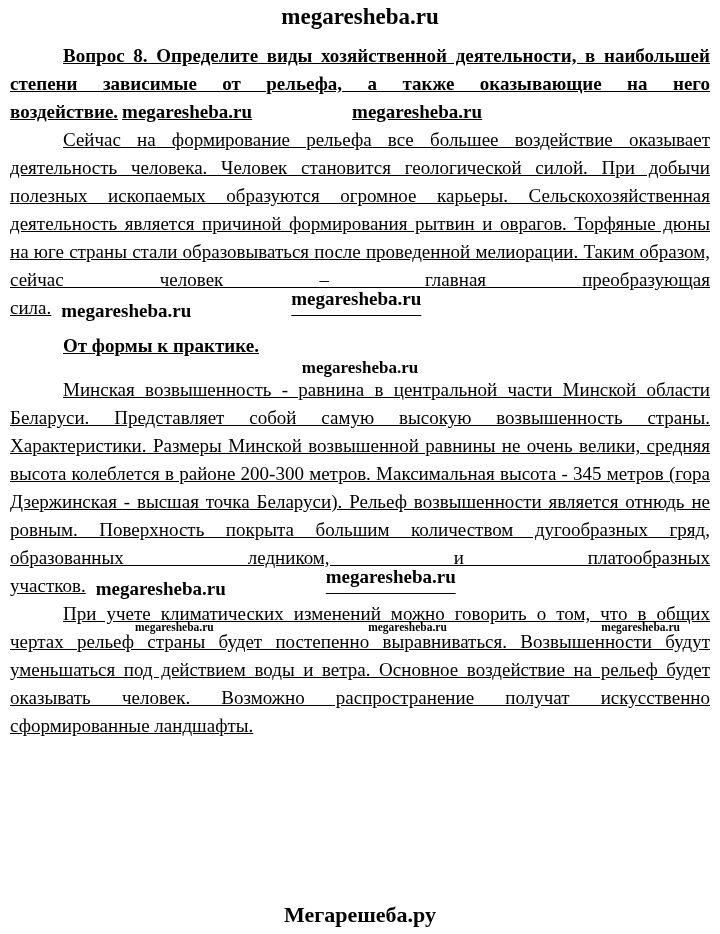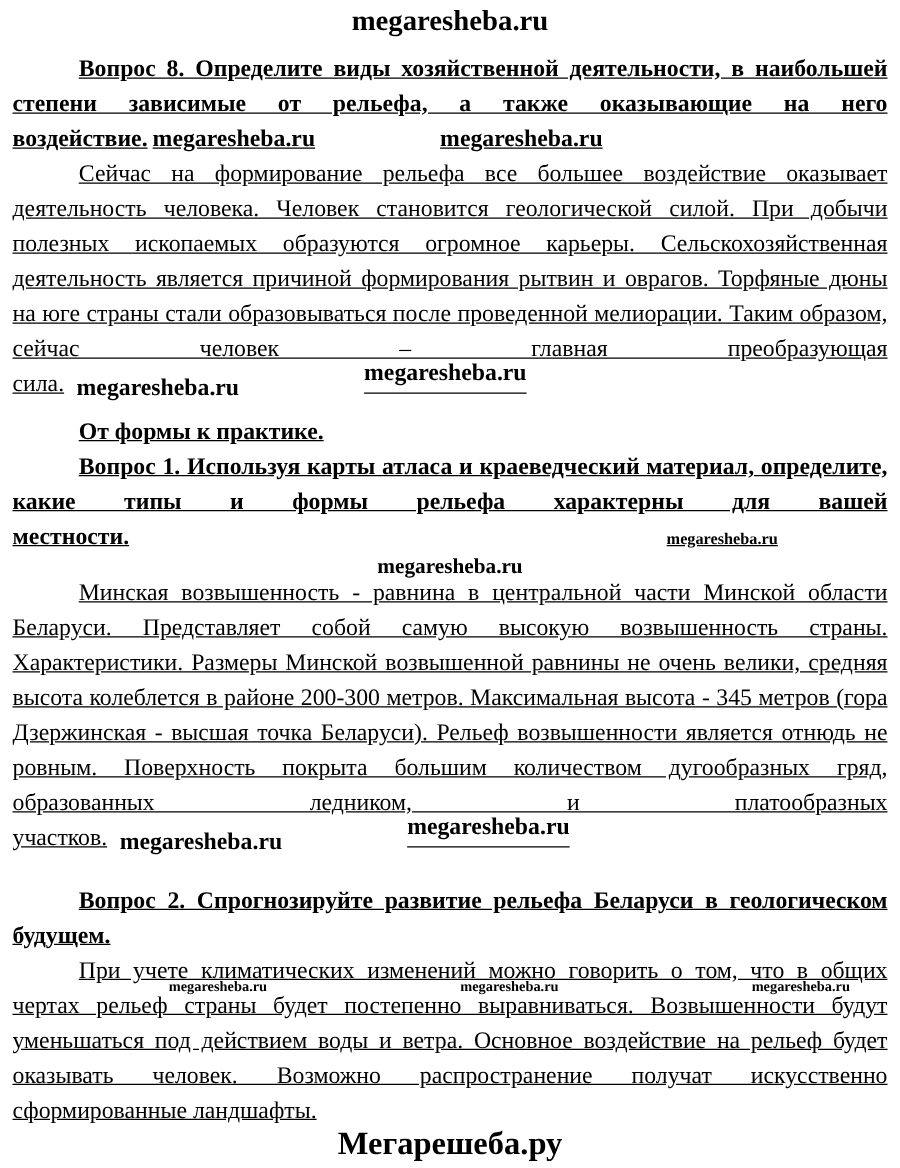--- a/index.html
+++ b/index.html
@@ -69,52 +69,48 @@
     font-weight: bold;
     white-space: nowrap;
   }
   .brand {
     position: absolute;
     bottom: 4px;
     left: 0;
     width: 100%;
     text-align: center;
     font-weight: bold;
-    font-size: 26px;
+    font-size: 22px;
     line-height: 30px;
   }
 </style>
 </head>
 <body>
 
 <div class="page">
 
   <div class="wm-top">megaresheba.ru</div>
 
   <p class="para bold q8">
     <span>Вопрос 8. Определите виды хозяйственной деятельности, в наибольшей степени зависимые от рельефа, а также оказывающие на него воздействие.</span><span class="wm wm-q8-a">megaresheba.ru</span><span class="wm wm-q8-b">megaresheba.ru</span>
   </p>
 
   <p class="para">
     <span>Сейчас на формирование рельефа все большее воздействие оказывает деятельность человека. Человек становится геологической силой. При добычи полезных ископаемых образуются огромное карьеры. Сельскохозяйственная деятельность является причиной формирования рытвин и оврагов. Торфяные дюны на юге страны стали образовываться после проведенной мелиорации. Таким образом, сейчас человек – главная преобразующая сила.</span><span class="wm wm-a">megaresheba.ru</span><span class="wm wm-b">megaresheba.ru</span>
   </p>
 
   <p class="para bold section-heading">От формы к практике.</p>
 
-  <p class="para bold">
-    <span>Вопрос 1. Используя карты атласа и краеведческий материал, определите, какие типы и формы рельефа характерны для вашей местности.</span><span class="wm wm-small-right">megaresheba.ru</span>
-  </p>
 
   <div class="wm-center">megaresheba.ru</div>
 
   <p class="para">
     <span>Минская возвышенность - равнина в центральной части Минской области Беларуси. Представляет собой самую высокую возвышенность страны. Характеристики. Размеры Минской возвышенной равнины не очень велики, средняя высота колеблется в районе 200-300 метров. Максимальная высота - 345 метров (гора Дзержинская - высшая точка Беларуси). Рельеф возвышенности является отнюдь не ровным. Поверхность покрыта большим количеством дугообразных гряд, образованных ледником, и платообразных участков.</span><span class="wm wm-a">megaresheba.ru</span><span class="wm wm-b">megaresheba.ru</span>
   </p>
 
-  <p class="para bold q2">Вопрос 2. Спрогнозируйте развитие рельефа Беларуси в геологическом будущем.</p>
 
   <p class="para answer2-wrap">
     <span class="wm-row">
       <span class="wm-xs">megaresheba.ru</span>
       <span class="wm-xs">megaresheba.ru</span>
       <span class="wm-xs">megaresheba.ru</span>
     </span>
     <span>При учете климатических изменений можно говорить о том, что в общих чертах рельеф страны будет постепенно выравниваться. Возвышенности будут уменьшаться под действием воды и ветра. Основное воздействие на рельеф будет оказывать человек. Возможно распространение получат искусственно сформированные ландшафты.</span>
   </p>
 

